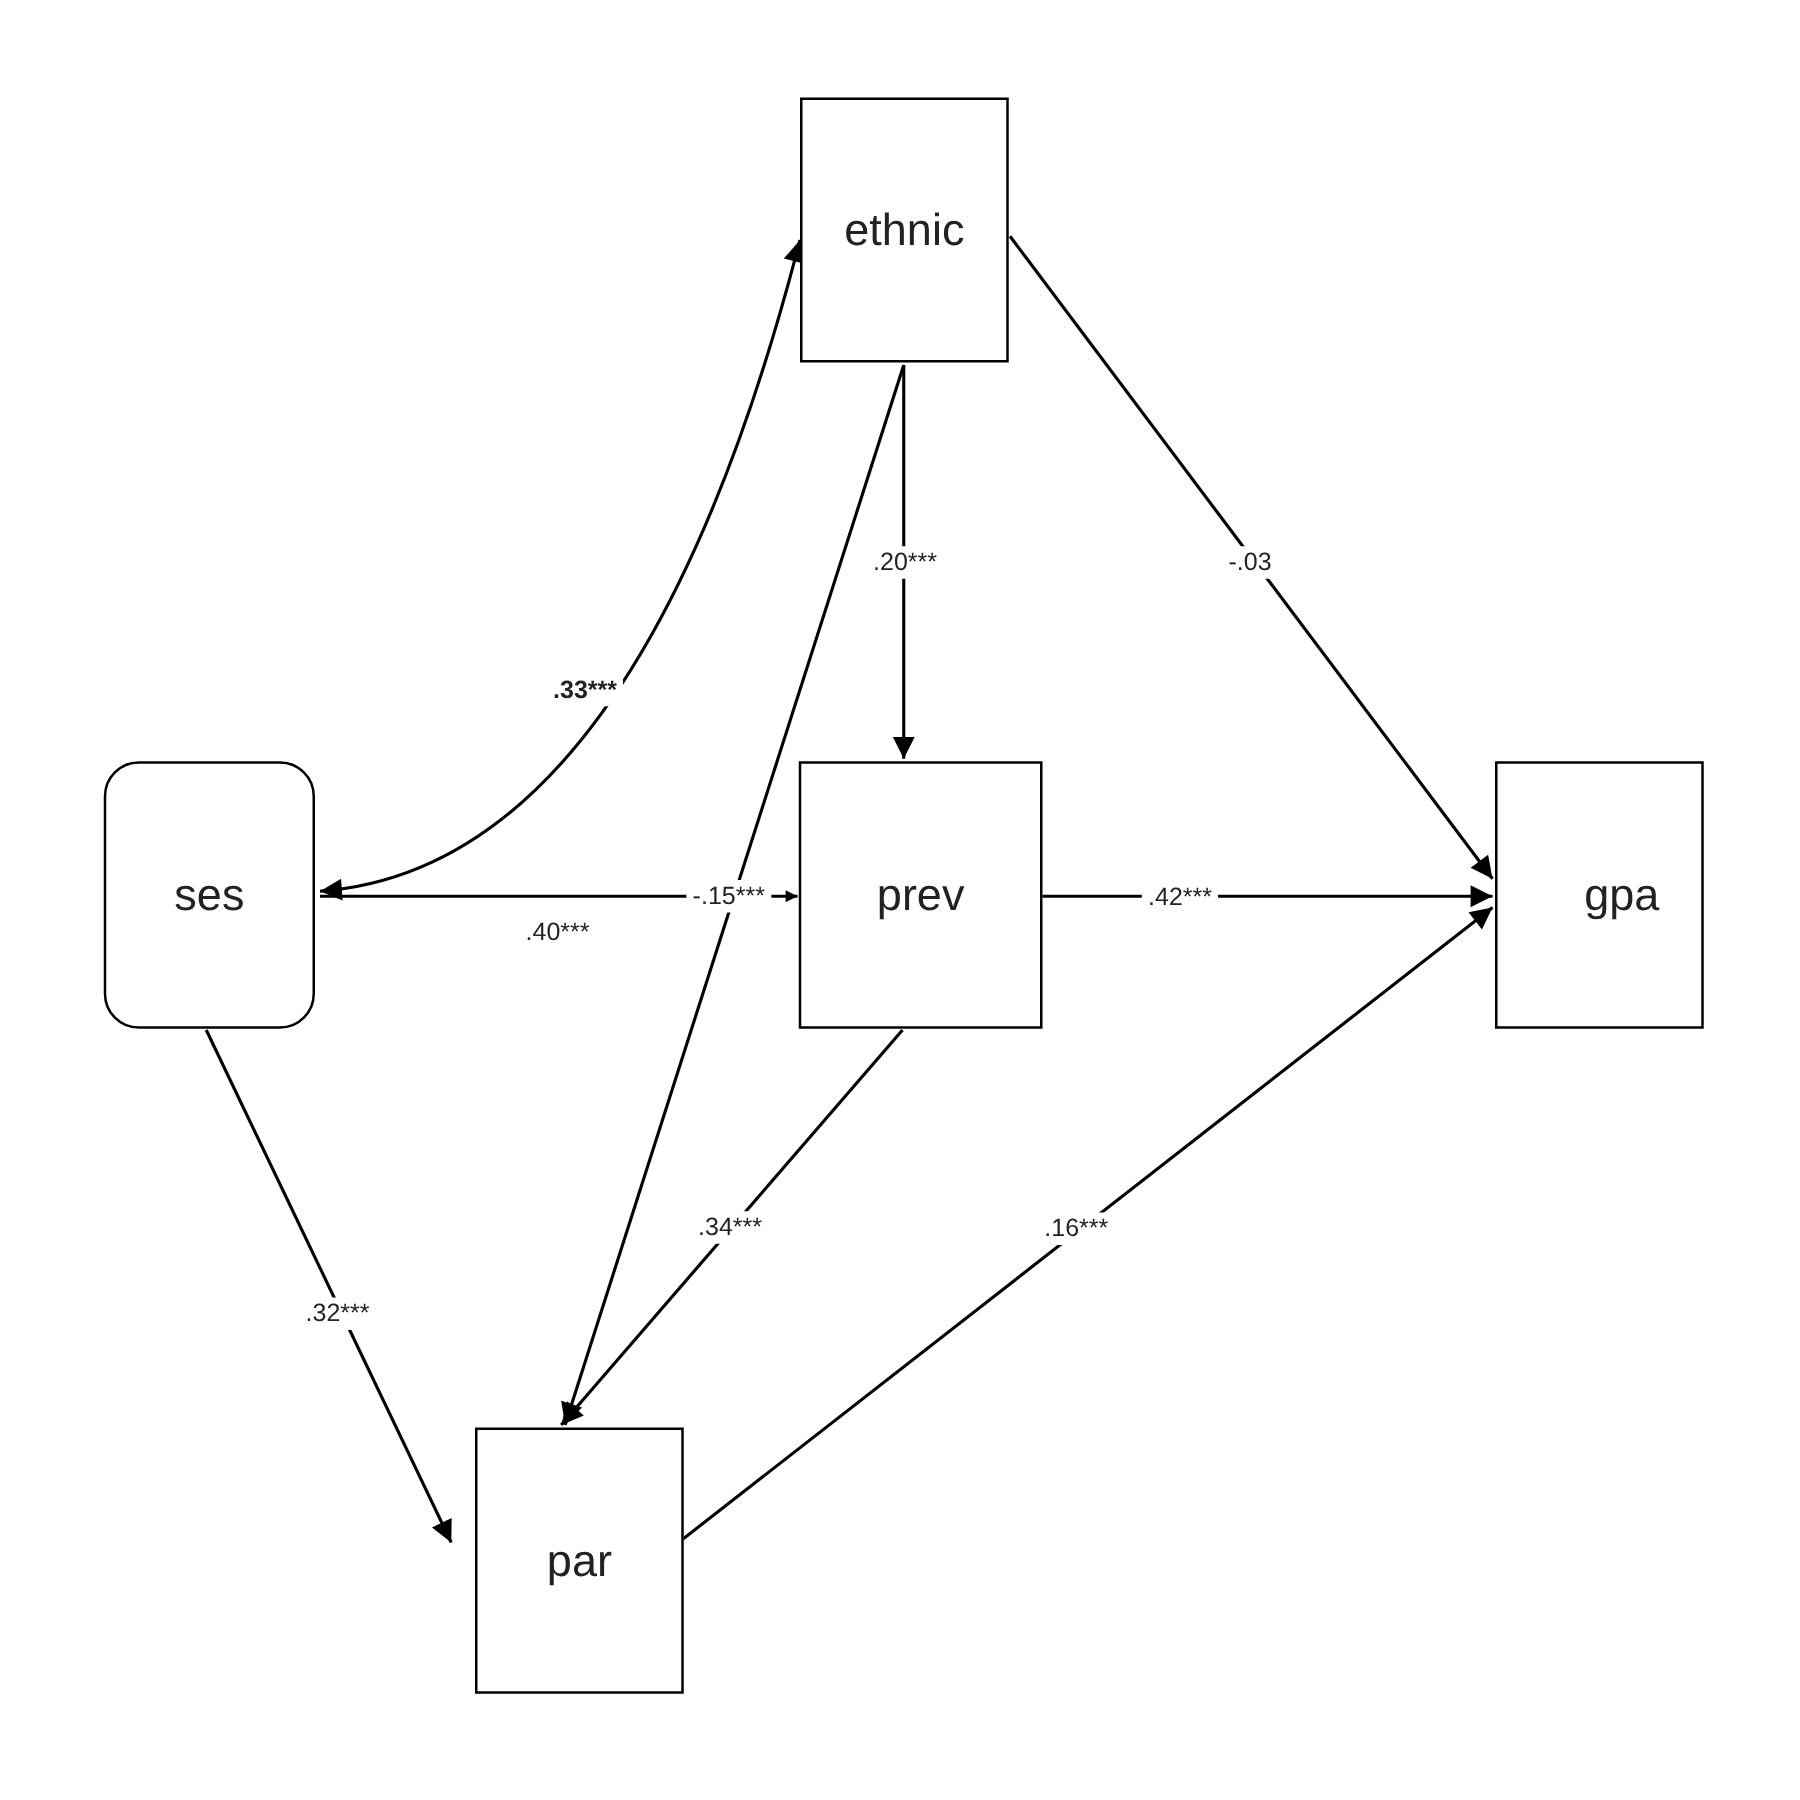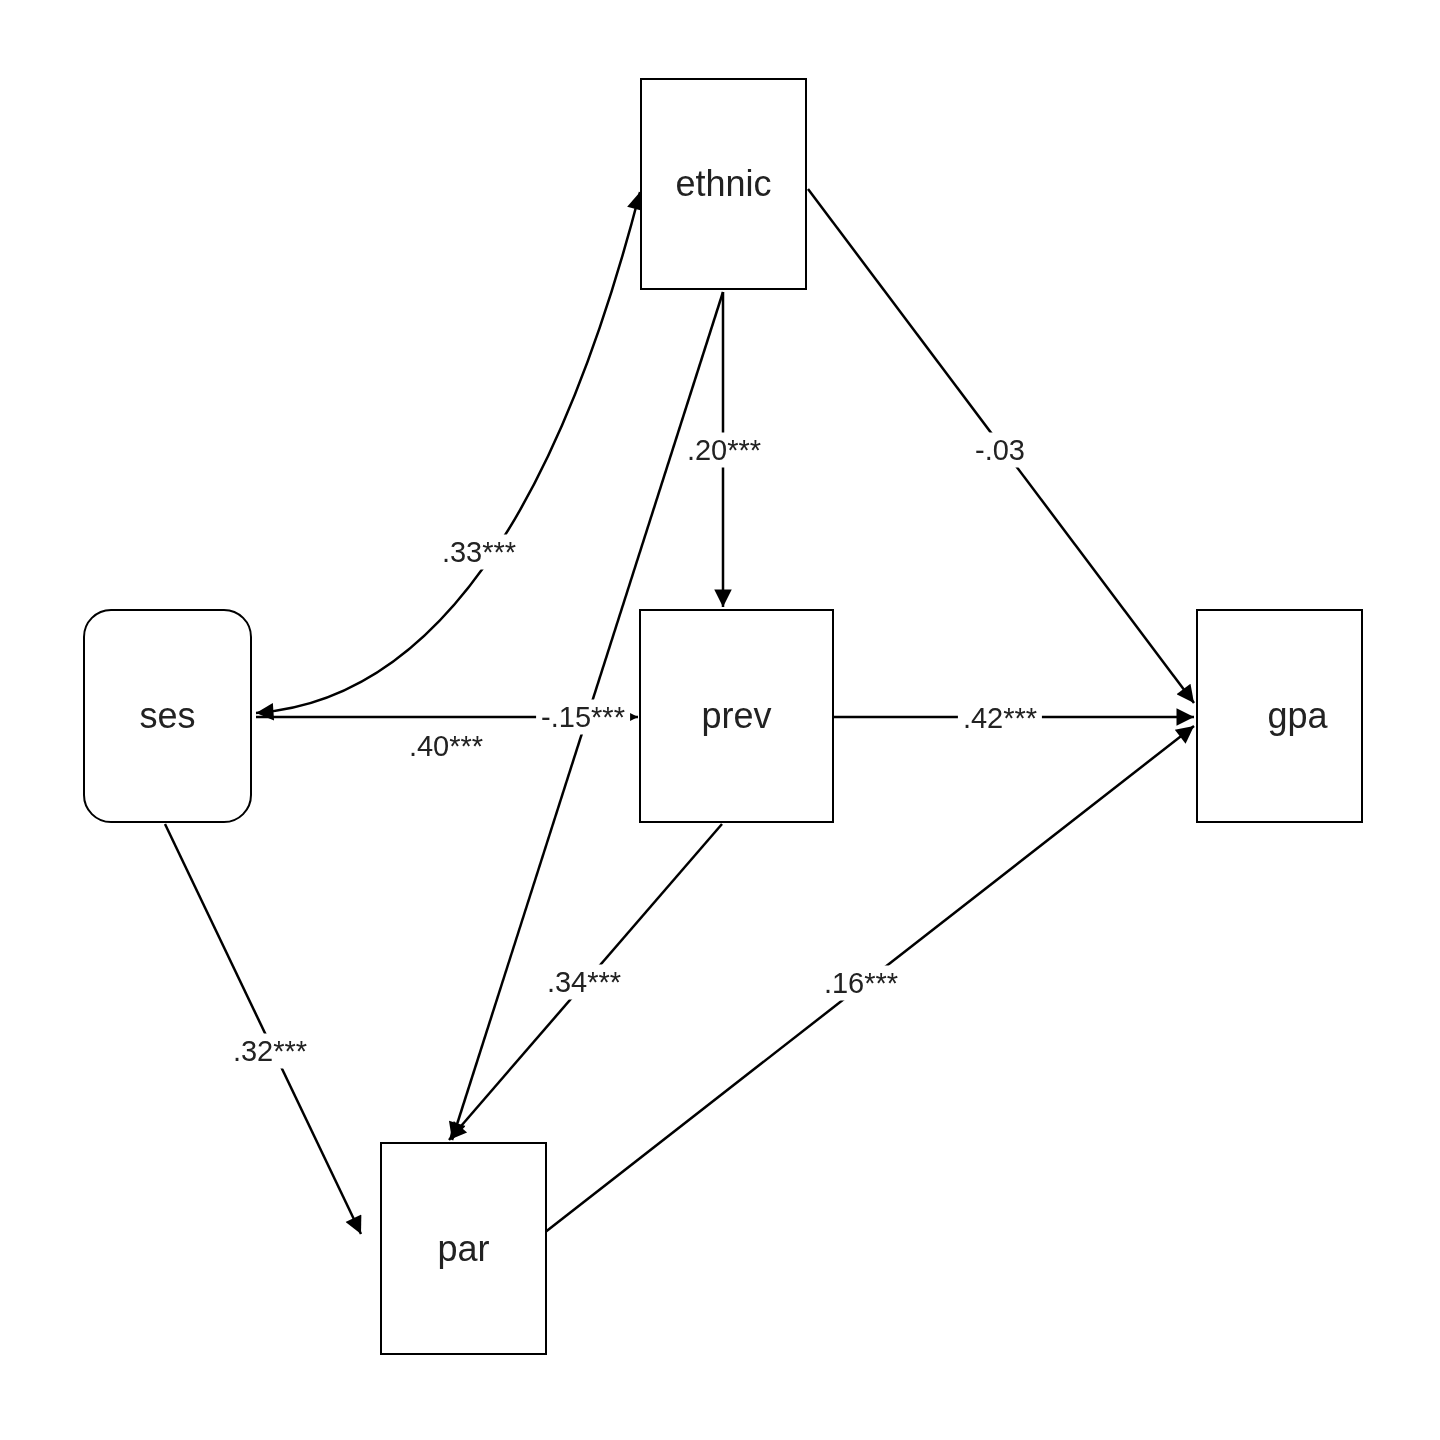--- a/index.html
+++ b/index.html
@@ -29,21 +29,21 @@
     align-items: center;
     justify-content: center;
     font-size: 36px;
     color: #222222;
   }
   .elabel {
     position: absolute;
     transform: translate(-50%, -50%);
     background: #ffffff;
     padding: 3px 5px;
-    font-size: 29px;
+    font-size: 20px;
     line-height: 1;
     color: #222222;
     white-space: nowrap;
     text-align: center;
   }
   .edge-path {
     fill: none;
     stroke: #000000;
     stroke-width: 2.5;
   }
@@ -75,26 +75,26 @@
 
     <path class="edge-path" d="M 808 717 L 1194 717" marker-end="url(#arrowBig)"></path>
 
     <path class="edge-path" d="M 165 824 L 361 1234" marker-end="url(#arrowBig)"></path>
 
     <path class="edge-path" d="M 722 824 L 449 1140" marker-end="url(#arrowBig)"></path>
 
     <path class="edge-path" d="M 530 1244 L 1194 726" marker-end="url(#arrowBig)"></path>
   </svg>
 
-  <div class="elabel" style="left:479px; top:552px;">.33***</div>
+  <div class="elabel" style="left:468px; top:552px;font-weight:bold;">.33***</div>
   <div class="elabel" style="left:446px; top:746px;">.40***</div>
   <div class="elabel" style="left:724px; top:450px;">.20***</div>
   <div class="elabel" style="left:583px; top:717px;">-.15***</div>
   <div class="elabel" style="left:1000px; top:450px;">-.03</div>
-  <div class="elabel" style="left:1000px; top:718px;">.42***</div>
+  <div class="elabel" style="left:944px; top:718px;">.42***</div>
   <div class="elabel" style="left:270px; top:1038px;margin-top:13px;">.32***</div>
   <div class="elabel" style="left:584px; top:982px;">.34***</div>
   <div class="elabel" style="left:861px; top:983px;">.16***</div>
 
   <div class="node" style="left:640px; top:78px; width:167px; height:212px;">
     <span>ethnic</span>
   </div>
   <div class="node" style="left:83px; top:609px; width:169px; height:214px;border-radius:28px;">
     <span>ses</span>
   </div>

